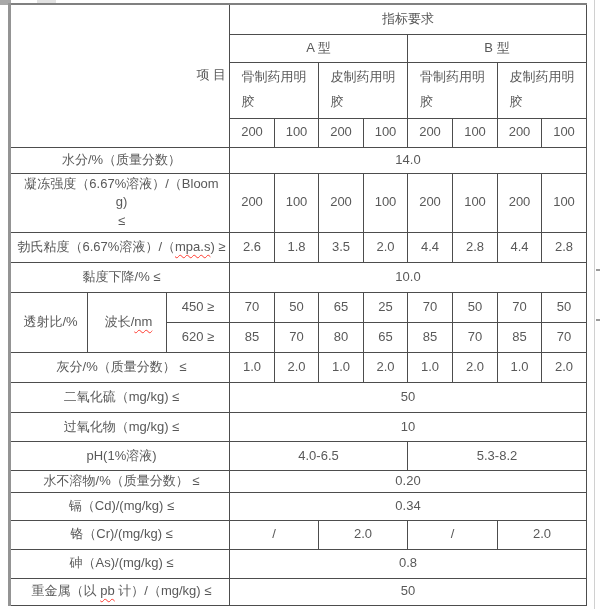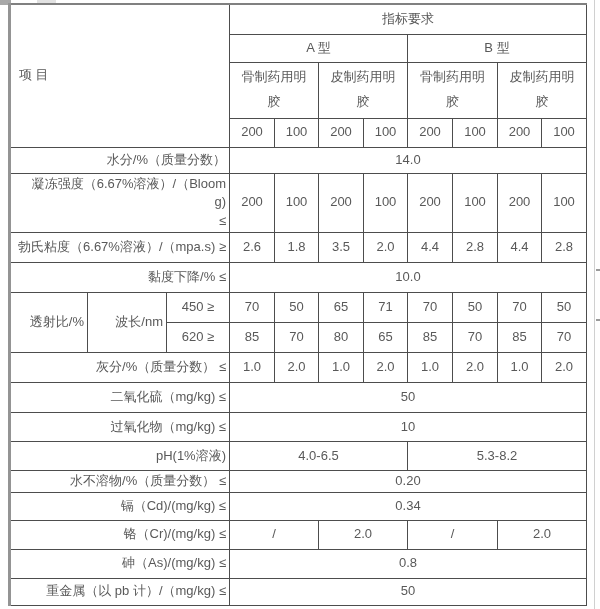--- a/index.html
+++ b/index.html
@@ -19,24 +19,25 @@
     width:577px;border-collapse:collapse;table-layout:fixed;
     font-size:13px;color:#595959;
   }
   table.spec{border:1px solid #4d4d4d;border-left:3px solid #949494;border-top:2px solid #808080;}
   .spec td{
     border:1px solid #4d4d4d;
     text-align:center;vertical-align:middle;
     padding:1px 3px;line-height:1.45;
     overflow:hidden;
   }
-  .spec td.lbl{text-align:right;padding-left:6px;}
-  .spec td.itemhead{text-align:left;padding-left:8px;margin-top:31px;}
-  .mat{display:inline-block;width:5em;text-align:center;line-height:1.9;}
+  .spec td.lbl{text-align:center;padding-left:6px;}
+  .spec td.itemhead{text-align:right;padding-left:8px;margin-top:31px;}
+  .mat{display:inline-block;width:5em;text-align:left;line-height:1.9;}
   .sq{
+    text-decoration:underline;
     text-decoration-style:wavy;
     text-decoration-color:#ff3b30;
     text-decoration-thickness:1px;
     text-underline-offset:3px;
   }
 </style>
 </head>
 <body>
 
 <div class="frag-handle"></div>
@@ -120,21 +121,21 @@
     <td colspan="8">10.0</td>
   </tr>
 
   <tr style="height:30px">
     <td class="lbl" rowspan="2">透射比/%</td>
     <td class="lbl" rowspan="2"><span>波长/</span><span class="sq">nm</span></td>
     <td>450 ≥</td>
     <td>70</td>
     <td>50</td>
     <td>65</td>
-    <td>71</td>
+    <td>25</td>
     <td>70</td>
     <td>50</td>
     <td>70</td>
     <td>50</td>
   </tr>
 
   <tr style="height:30px">
     <td>620 ≥</td>
     <td>85</td>
     <td>70</td>

